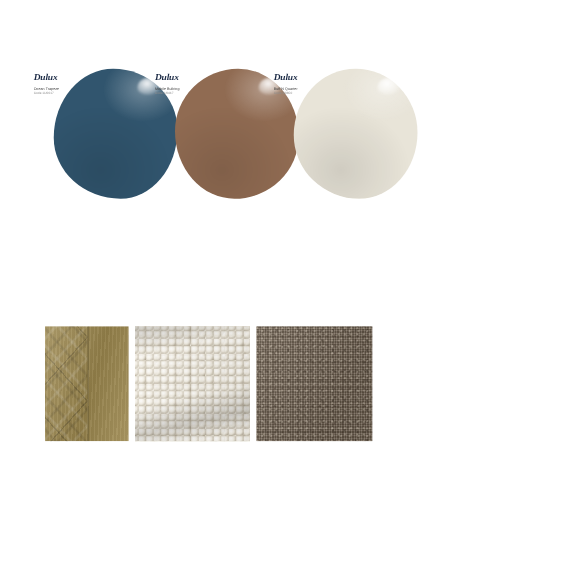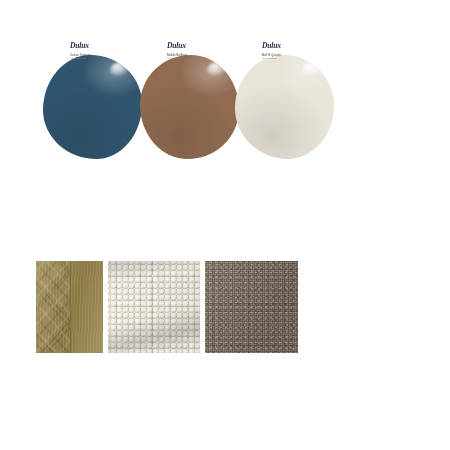--- a/index.html
+++ b/index.html
@@ -38,24 +38,23 @@
     width: 112px;
     height: 120px;
   }
   .paint-item.p0 { left: 27px; }
   .paint-item.p1 { left: 124px; }
   .paint-item.p2 { left: 219px; }
 
   .paint-label {
     position: absolute;
     left: 0;
-    top: 0;
+    top: 16px;
     width: 72px;
     z-index: 4;
-    margin-left: 43px;
   }
   .brand-logo {
     font-family: "Liberation Serif", serif;
     font-style: italic;
     font-weight: 700;
     font-size: 7.2px;
     letter-spacing: -0.15px;
     color: #1b2a45;
     line-height: 8px;
     display: block;

